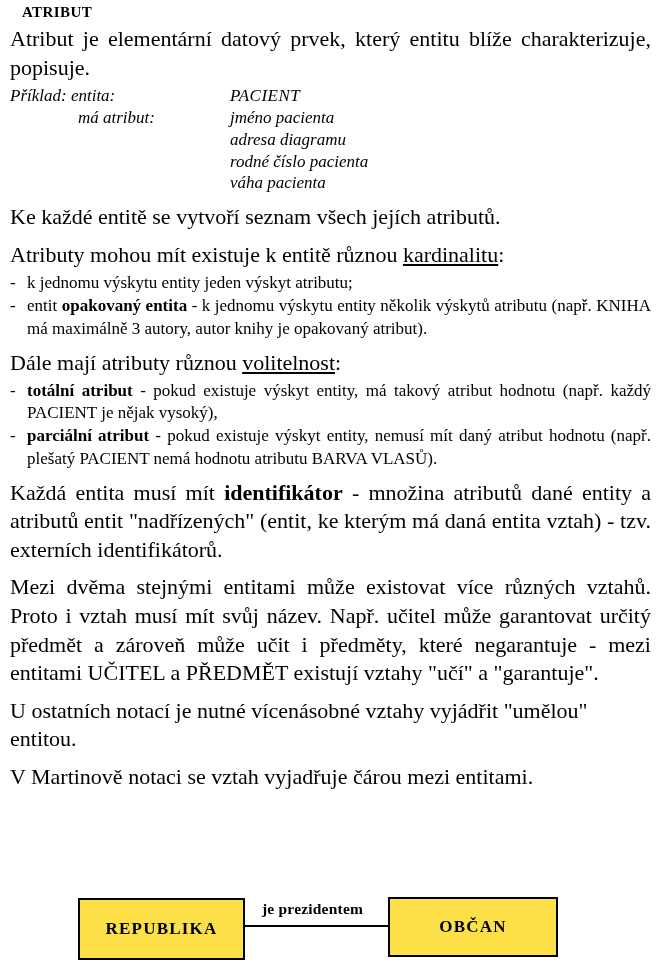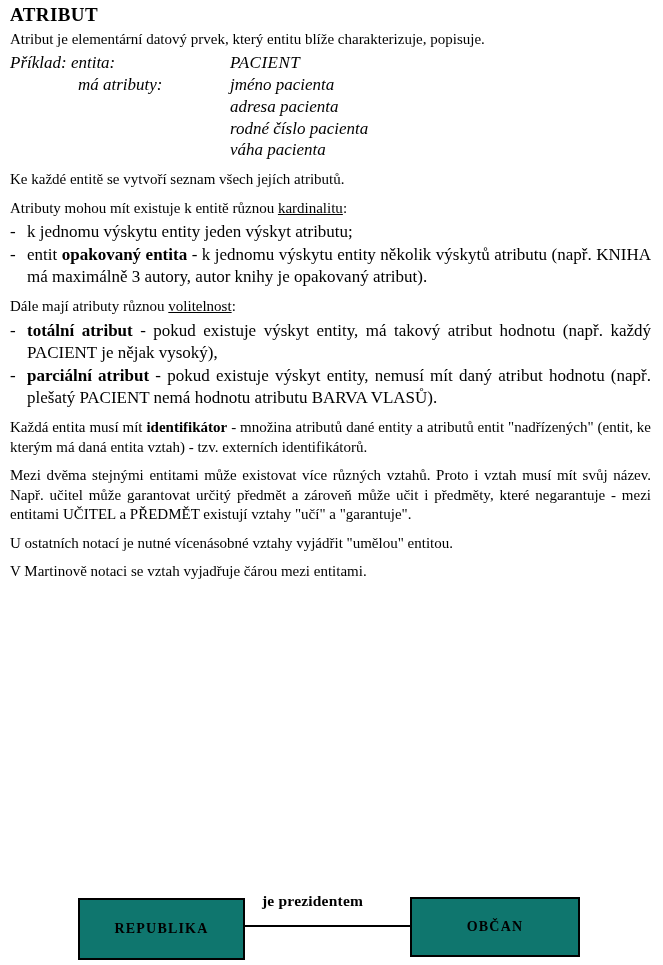--- a/index.html
+++ b/index.html
@@ -26,29 +26,29 @@
     box-sizing: border-box;
   }
   .content {
     position: absolute;
     left: 10px;
     top: 4px;
     width: 643px;
   }
 
   h1.doc-title {
-    font-size: 19px;
+    font-size: 15px;
     font-weight: bold;
-    margin: 0 0 4px 0;
+    margin: 0 0 4px 12px;
     letter-spacing: 0.4px;
     line-height: 1.15;
   }
 
   p.para {
-    font-size: 15px;
+    font-size: 22px;
     line-height: 1.30;
     margin: 0 0 3px 0;
     text-align: justify;
     text-justify: inter-word;
     width: 641px;
   }
   p.para.spaced {
     margin-top: 9px;
   }
   p.noj {
@@ -115,52 +115,52 @@
   .erd {
     position: absolute;
     left: 0;
     top: 884px;
     width: 663px;
     height: 81px;
   }
   .erd-box {
     position: absolute;
     border: 2px solid #000000;
-    background: #0f766e;
+    background: #fde047;
     display: flex;
     align-items: center;
     justify-content: center;
     font-weight: bold;
-    font-size: 14px;
+    font-size: 17px;
     letter-spacing: 1.2px;
   }
   #erd-box-left {
     left: 78px;
     top: 14px;
     width: 163px;
     height: 58px;
   }
   #erd-box-right {
-    left: 410px;
+    left: 388px;
     top: 13px;
     width: 166px;
     height: 56px;
   }
   .erd-line {
     position: absolute;
     left: 241px;
     top: 41px;
     width: 169px;
     height: 0;
     border-top: 2px solid #000000;
   }
   .erd-label {
     position: absolute;
     left: 262px;
-    top: 8px;
+    top: 16px;
     font-weight: bold;
     font-size: 15.5px;
     letter-spacing: 0.2px;
     white-space: nowrap;
   }
 </style>
 </head>
 <body>
 
 <div class="page">
@@ -169,26 +169,26 @@
     <h1 class="doc-title">ATRIBUT</h1>
 
     <p class="para"><span>Atribut je elementární datový prvek, který entitu blíže charakterizuje, popisuje.</span></p>
 
     <div class="example-block">
       <div class="ex-row">
         <span class="ex-label">Příklad: entita:</span>
         <span class="ex-value caps">PACIENT</span>
       </div>
       <div class="ex-row">
-        <span class="ex-label indent">má atributy:</span>
+        <span class="ex-label indent">má atribut:</span>
         <span class="ex-value">jméno pacienta</span>
       </div>
       <div class="ex-row">
         <span class="ex-spacer"></span>
-        <span class="ex-value">adresa pacienta</span>
+        <span class="ex-value">adresa diagramu</span>
       </div>
       <div class="ex-row">
         <span class="ex-spacer"></span>
         <span class="ex-value">rodné číslo pacienta</span>
       </div>
       <div class="ex-row">
         <span class="ex-spacer"></span>
         <span class="ex-value">váha pacienta</span>
       </div>
     </div>

